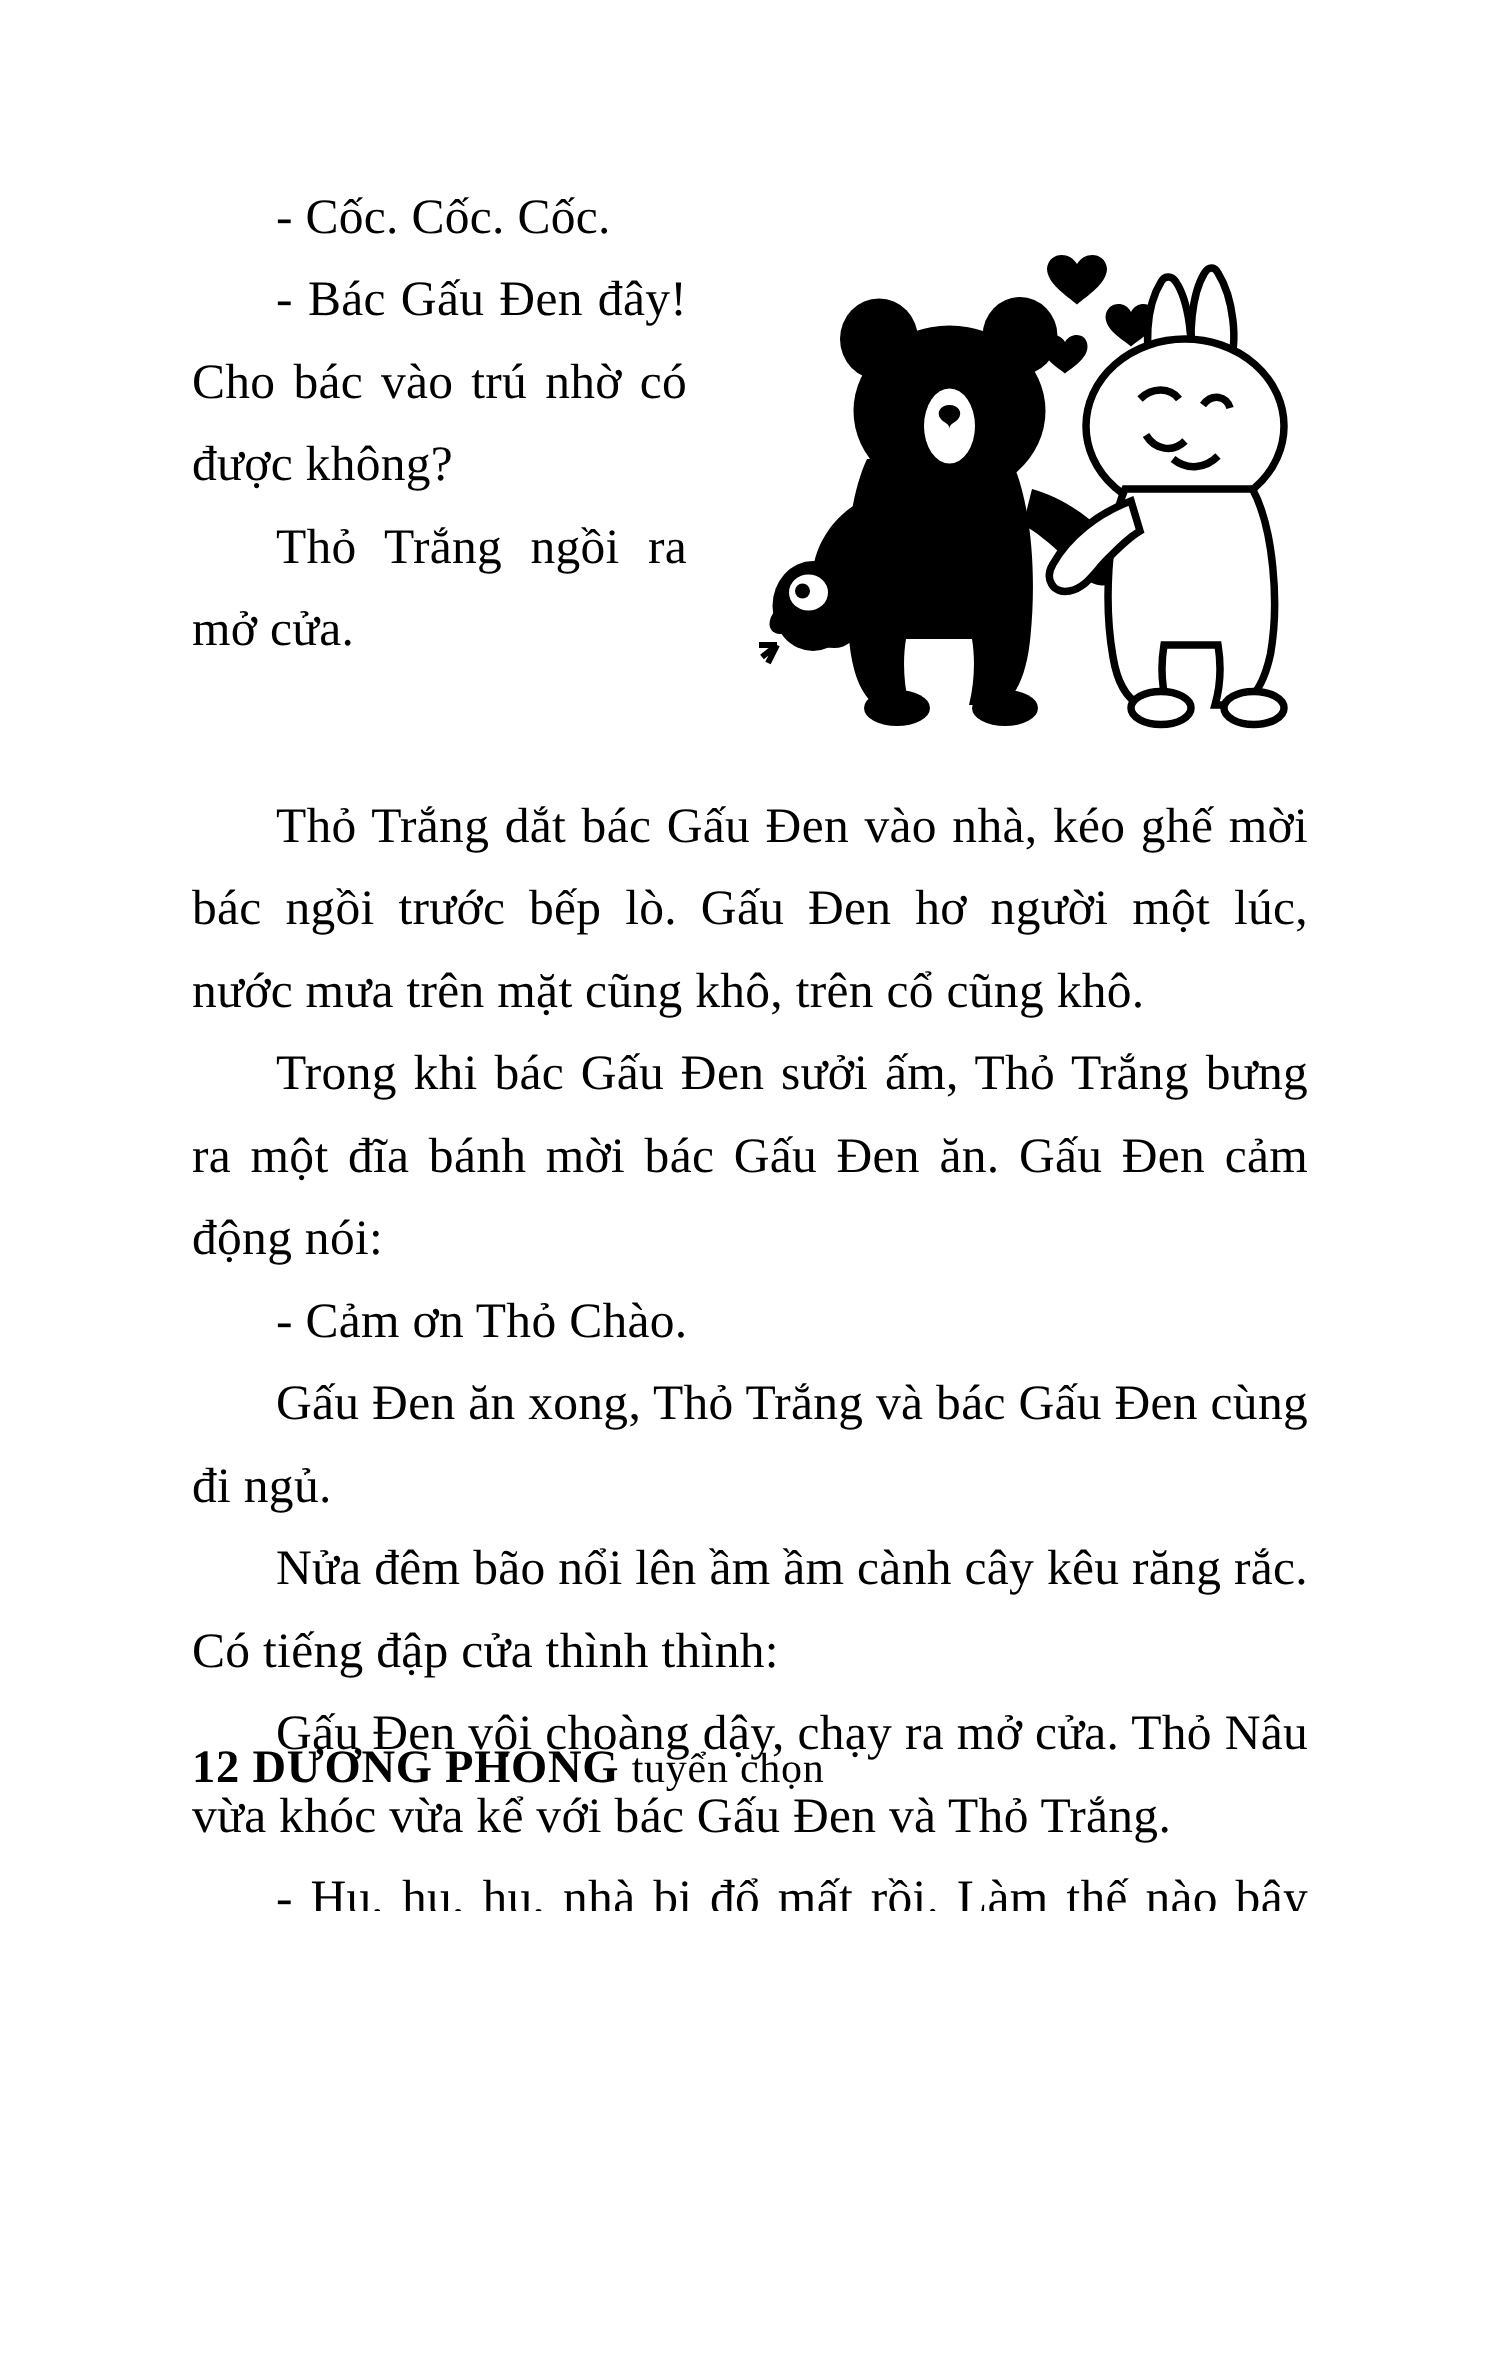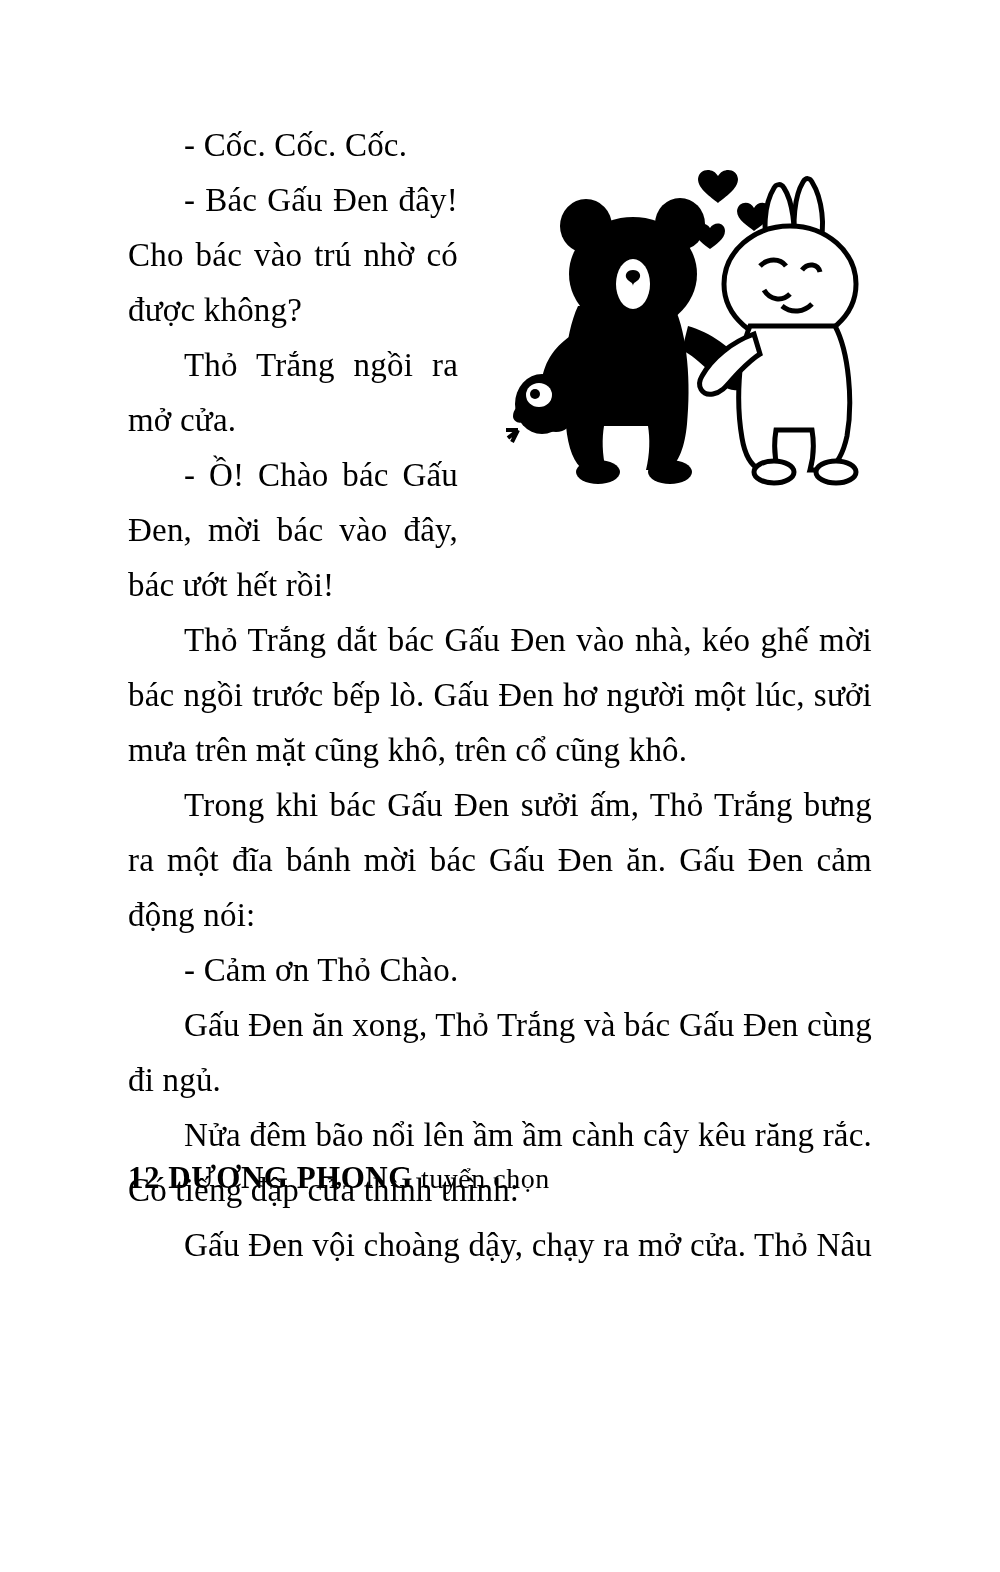--- a/index.html
+++ b/index.html
@@ -133,23 +133,22 @@
 
           <ellipse cx="292" cy="306" rx="20" ry="11" fill="#fff" stroke="#000" stroke-width="5"></ellipse>
           <ellipse cx="354" cy="306" rx="20" ry="11" fill="#fff" stroke="#000" stroke-width="5"></ellipse>
         </g>
       </svg>
     </div>
 
     <p class="para indent">- Cốc. Cốc. Cốc.</p>
     <p class="para indent">- Bác Gấu Đen đây! Cho bác vào trú nhờ có được không?</p>
     <p class="para indent">Thỏ Trắng ngồi ra mở cửa.</p>
-    <p class="para indent">- Ồ! Chào bác Gấu Đen, mời bác vào đây, bác ướt hết rồi!</p>
     <div class="clearer"></div>
-    <p class="para indent">Thỏ Trắng dắt bác Gấu Đen vào nhà, kéo ghế mời bác ngồi trước bếp lò. Gấu Đen hơ người một lúc, sưởi mưa trên mặt cũng khô, trên cổ cũng khô.</p>
+    <p class="para indent">Thỏ Trắng dắt bác Gấu Đen vào nhà, kéo ghế mời bác ngồi trước bếp lò. Gấu Đen hơ người một lúc, nước mưa trên mặt cũng khô, trên cổ cũng khô.</p>
     <p class="para indent">Trong khi bác Gấu Đen sưởi ấm, Thỏ Trắng bưng ra một đĩa bánh mời bác Gấu Đen ăn. Gấu Đen cảm động nói:</p>
     <p class="para indent">- Cảm ơn Thỏ Chào.</p>
     <p class="para indent">Gấu Đen ăn xong, Thỏ Trắng và bác Gấu Đen cùng đi ngủ.</p>
     <p class="para indent">Nửa đêm bão nổi lên ầm ầm cành cây kêu răng rắc. Có tiếng đập cửa thình thình:</p>
     <p class="para indent">Gấu Đen vội choàng dậy, chạy ra mở cửa. Thỏ Nâu vừa khóc vừa kể với bác Gấu Đen và Thỏ Trắng.</p>
     <p class="para indent">- Hu, hu, hu, nhà bị đổ mất rồi. Làm thế nào bây giờ!</p>
     <p class="para indent">Gấu Đen kéo Thỏ Nâu đến bên đống lửa an ủi</p>
   </div>
 
   <div class="footer">

